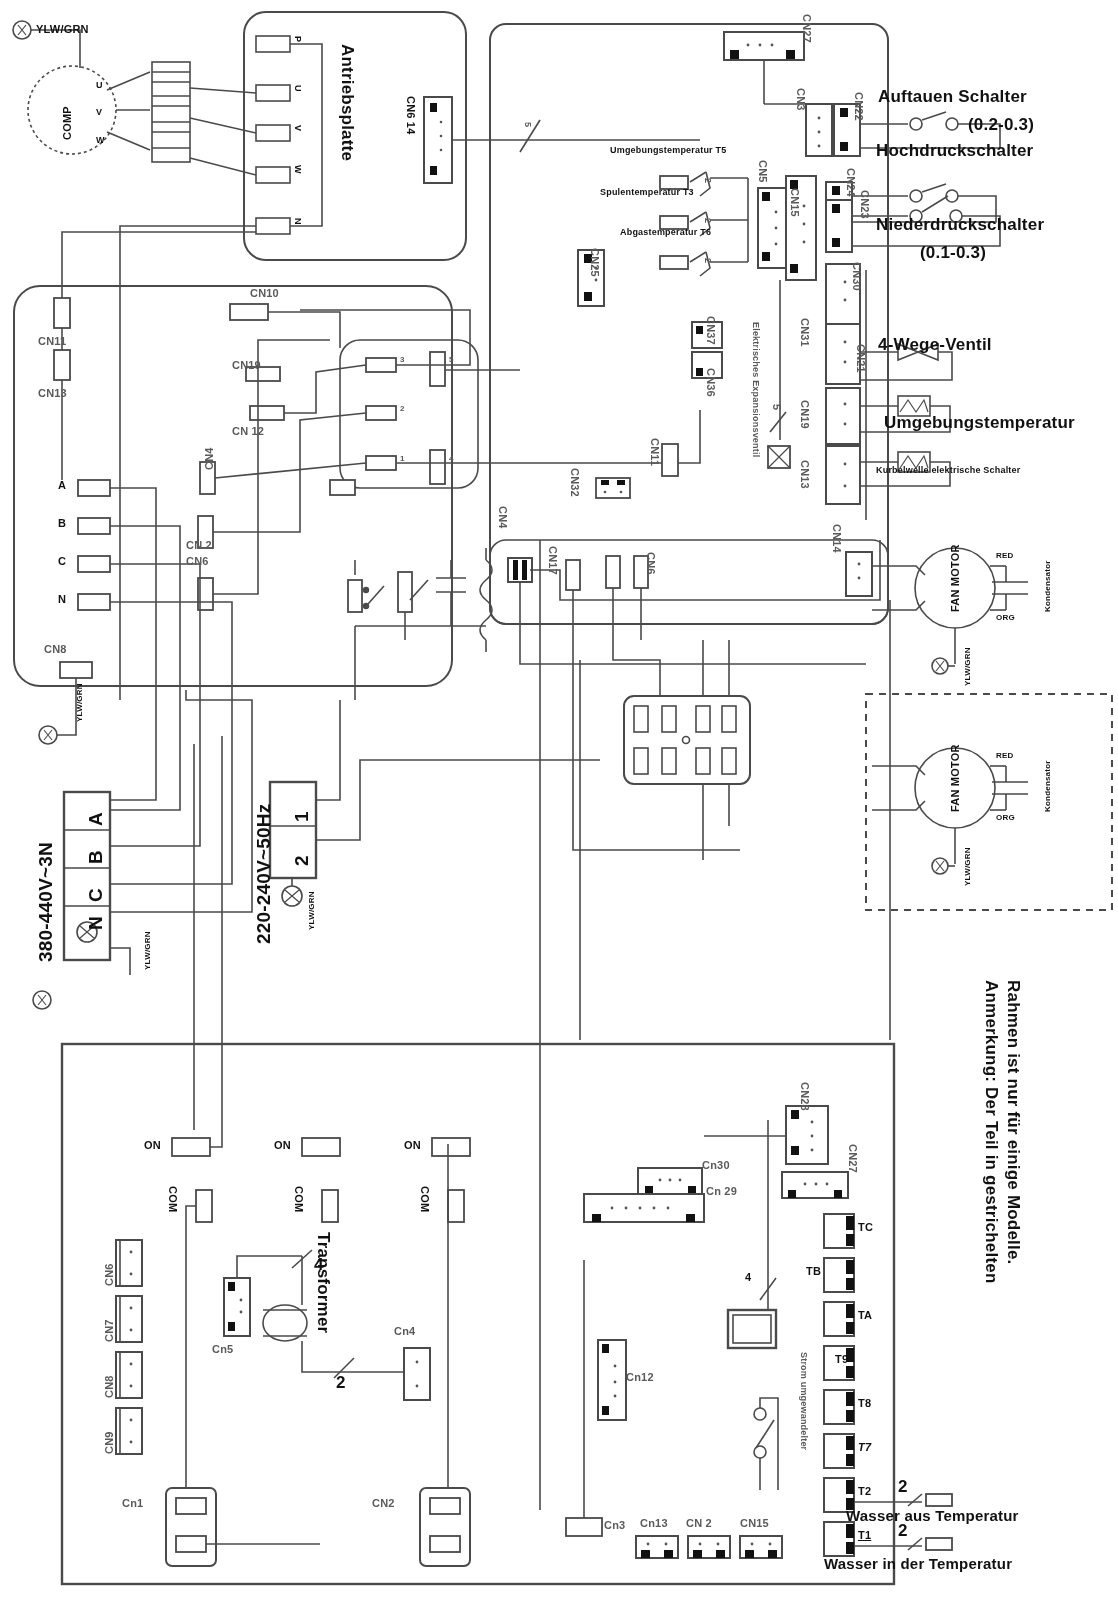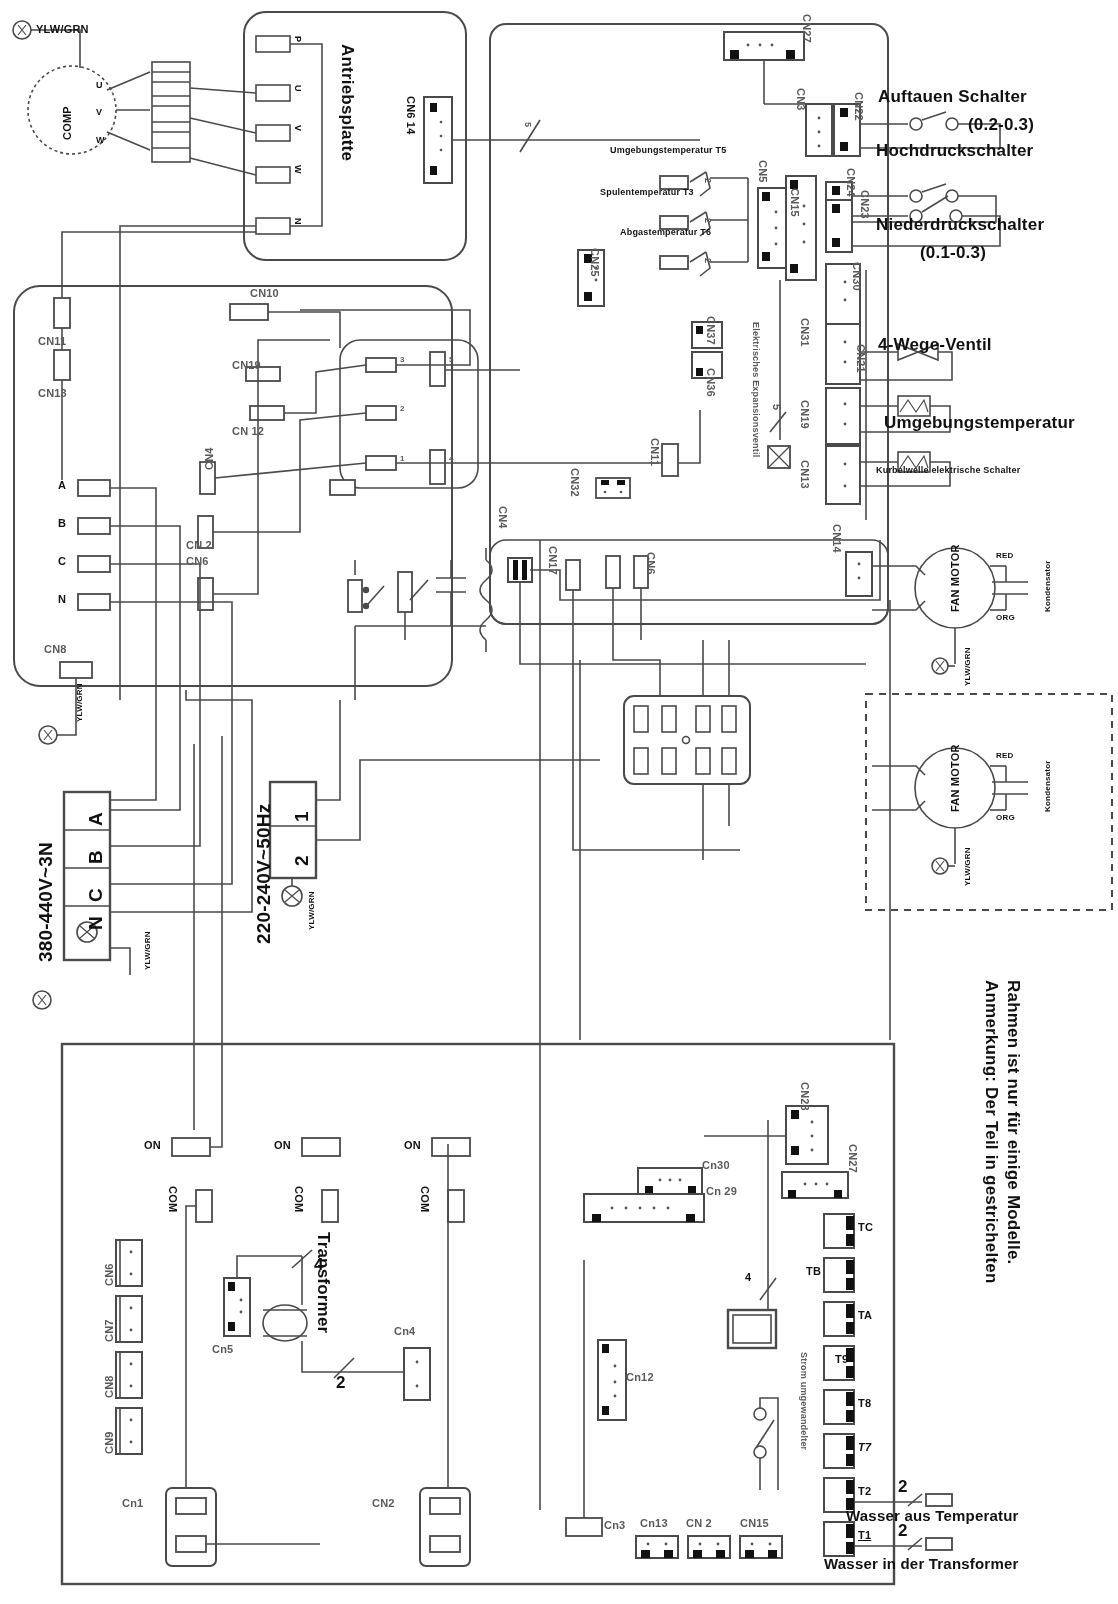--- a/index.html
+++ b/index.html
@@ -633,18 +633,18 @@
 <div class="lbl md blk" style="left:858px;top:1310px;">TA</div>
 <div class="lbl md blk" style="left:825px;top:1354px;margin-left:10px;">T9</div>
 <div class="lbl md blk" style="left:858px;top:1398px;">T8</div>
 <div class="lbl md blk" style="left:858px;top:1442px;font-style:italic;">T7</div>
 <div class="lbl md blk" style="left:858px;top:1486px;">T2</div>
 <div class="lbl md blk" style="left:858px;top:1530px;text-decoration:underline;">T1</div>
 
 <div class="lbl xl blk" style="left:898px;top:1478px;">2</div>
 <div class="lbl lg blk" style="left:846px;top:1508px;">Wasser aus Temperatur</div>
 <div class="lbl xl blk" style="left:898px;top:1522px;">2</div>
-<div class="lbl lg blk" style="left:824px;top:1556px;">Wasser in der Transformer</div>
+<div class="lbl lg blk" style="left:824px;top:1556px;">Wasser in der Temperatur</div>
 
 <div class="lbl xl blk r90" style="left:1000px;top:980px;">Anmerkung: Der Teil in gestrichelten</div>
 <div class="lbl xl blk r90" style="left:1022px;top:980px;">Rahmen ist nur für einige Modelle.</div>
 
 </div>
 
 </body></html>

